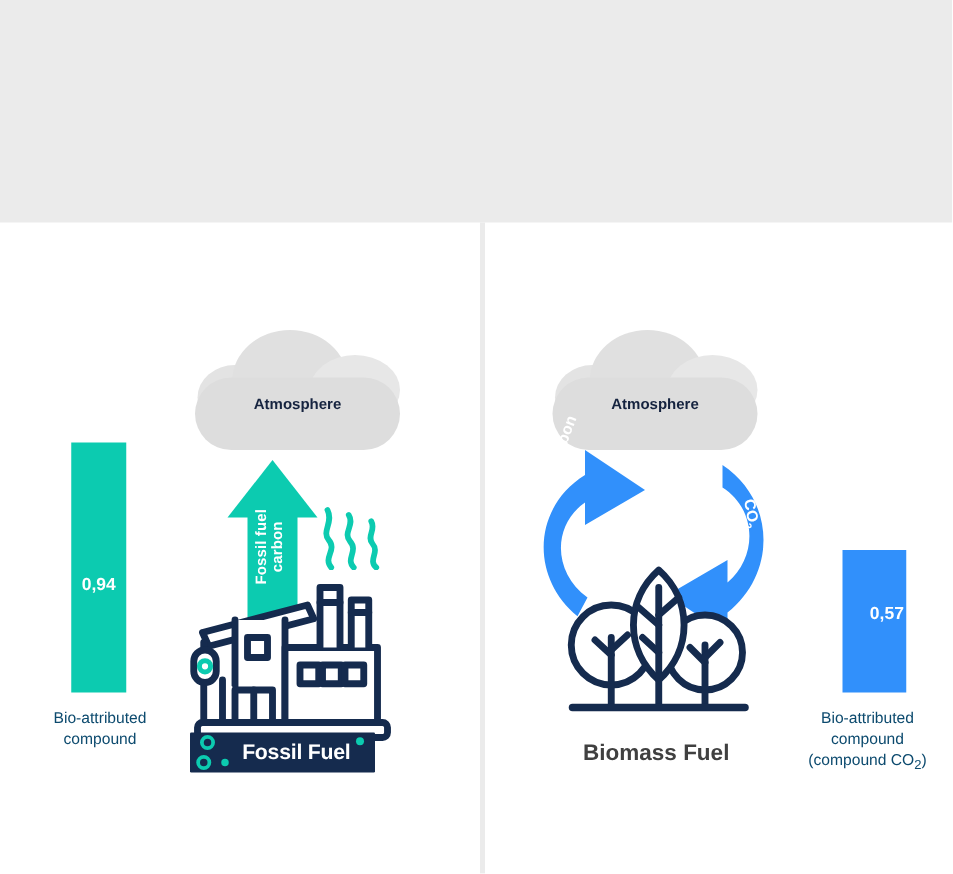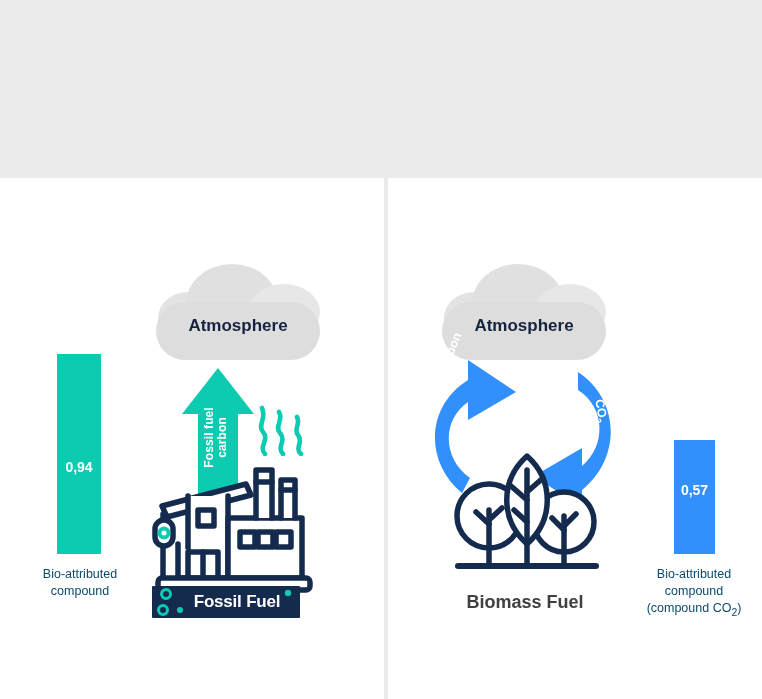--- a/index.html
+++ b/index.html
@@ -81,21 +81,21 @@
   }
   .cloud .p1 { left: 10px;  top: 30px; width: 60px;  height: 52px; }
   .cloud .p2 { left: 38px;  top: 2px;  width: 92px;  height: 80px; background:#e0e0e0; }
   .cloud .p3 { left: 100px; top: 22px; width: 72px;  height: 56px; background:#e7e7e7; }
   .cloud .cloud-label {
     position: absolute;
     left: 0;
     top: 54px;
     width: 180px;
     text-align: center;
-    font-size: 17px;
+    font-size: 12px;
     font-weight: 700;
     color: #15233f;
     z-index: 4;
   }
 
   
   .bar-group { position: absolute; }
   .bar {
     position: absolute;
     bottom: 0;
@@ -363,21 +363,21 @@
         <path d="M79 44 L95 30"></path>
         <path d="M79 74 L66 62"></path>
 
         <path d="M10 118 L148 118" stroke-width="6"></path>
       </g>
     </svg>
   </div>
   <div class="biomass-label">Biomass Fuel</div>
 
   <div class="bar-group" style="left:612px; top:440px; width:160px; height:114px;">
-    <div class="bar" style="left:62px; width:41px; height:114px; background:#3190fb;">
+    <div class="bar" style="left:62px; width:41px; height:114px; background:#3190fb;padding-left:10px;">
       <div class="bar-value" style="top:42px;">0,57</div>
     </div>
     <div class="bar-label" style="left:2px; top:126px;">
       <span>Bio-attributed</span><br>
       <span>compound</span><br>
       <span><span>(compound CO</span><sub>2</sub><span>)</span></span>
     </div>
   </div>
 
 </div>

